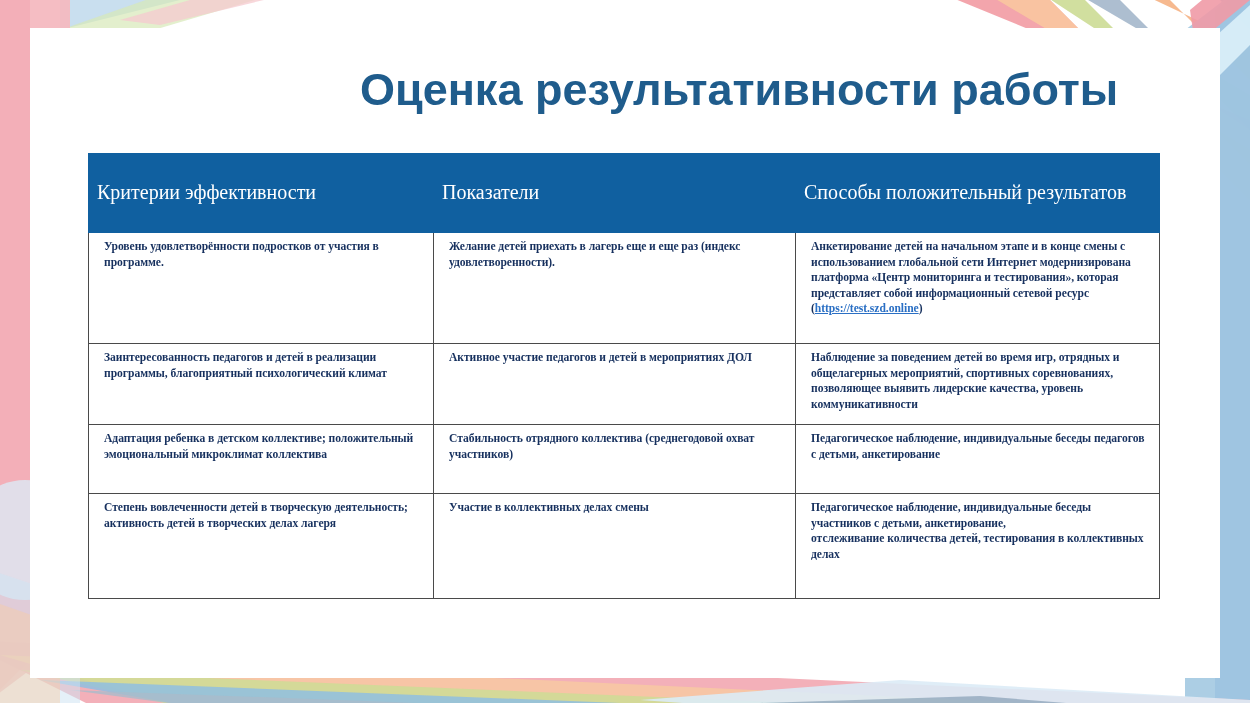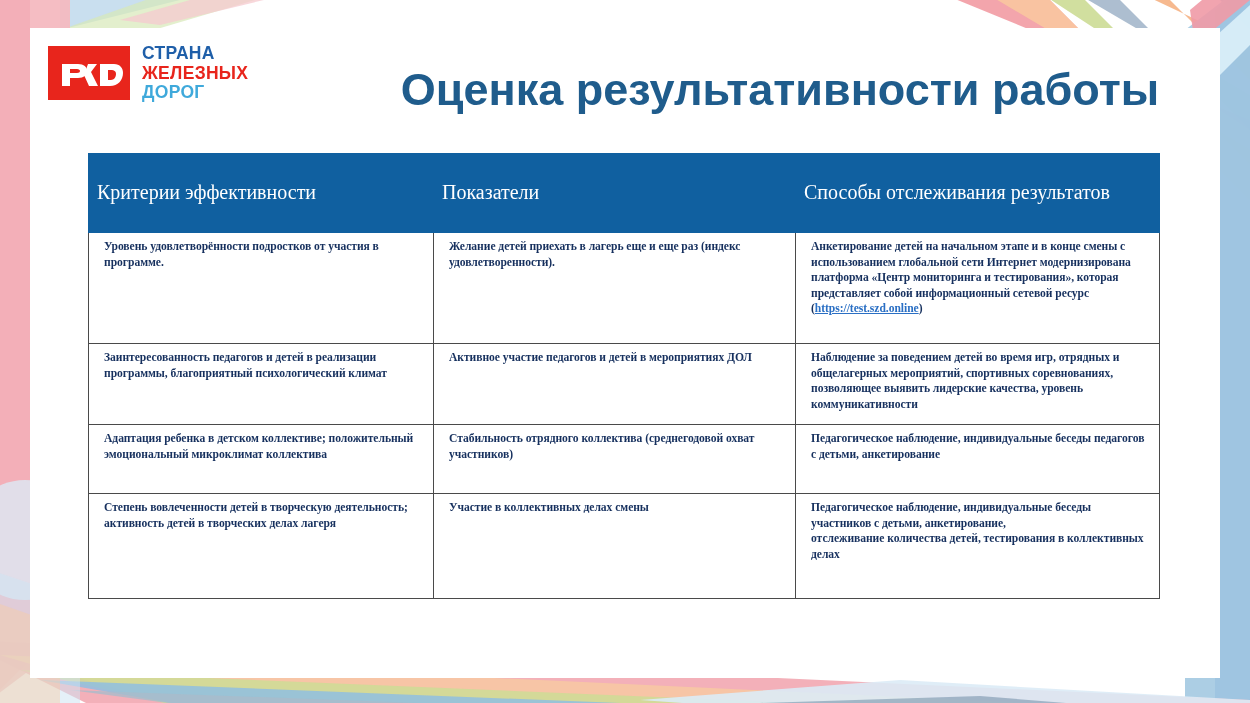--- a/index.html
+++ b/index.html
@@ -62,21 +62,21 @@
   .brand-l1 { color: #1F5FA9; }
   .brand-l2 { color: #E8251C; }
   .brand-l3 { color: #3FA9DB; }
 
   
   .slide-title {
     position: absolute;
     left: 330px;
     top: 38px;
     width: 840px;
-    text-align: center;
+    text-align: left;
     font-family: "Liberation Sans", sans-serif;
     font-weight: bold;
     font-size: 45px;
     line-height: 1.05;
     color: #1F5C8C;
     white-space: nowrap;
   }
 
   
   .tbl-wrap {
@@ -184,51 +184,35 @@
 
       <g>
         <path d="M-40,560 L80,600 L80,703 L-40,703 Z" fill="#CFE4F2" opacity="0.55"></path>
         <path d="M-40,590 L60,625 L60,703 L-40,703 Z" fill="#F6CCA6" opacity="0.45"></path>
       </g>
     </svg>
   </div>
 
   <div class="canvas">
 
-    <div class="logo-block">
-      <div class="rzd-mark">
-        <svg width="82" height="54" viewBox="0 0 82 54" xmlns="http://www.w3.org/2000/svg" aria-hidden="true">
-          <path d="M14 18 L30 18 C36 18 39 21 39 25 C39 29 36 32 30 32 L22 32 L22 40 L14 40 Z
-                   M22 23 L22 27 L29 27 C31 27 32 26 32 25 C32 24 31 23 29 23 Z" fill="#ffffff"></path>
-          <path d="M40 18 L49 18 L43 26 L50 40 L41 40 L36 29 Z" fill="#ffffff"></path>
-          <path d="M52 18 L66 18 C72 18 75 22 75 27 C75 34 70 40 62 40 L52 40 Z
-                   M60 24 L60 34 L63 34 C66 34 68 31 68 28 C68 25 66 24 63 24 Z" fill="#ffffff"></path>
-        </svg>
-      </div>
-      <div class="brand-lines">
-        <div class="brand-l1">СТРАНА</div>
-        <div class="brand-l2">ЖЕЛЕЗНЫХ</div>
-        <div class="brand-l3">ДОРОГ</div>
-      </div>
-    </div>
 
     <div class="slide-title">Оценка результативности работы</div>
 
     <div class="tbl-wrap">
       <table class="grid">
         <colgroup>
           <col class="c1">
             <col class="c2">
             <col class="c3">
         </colgroup>
         <thead>
           <tr>
             <th>Критерии эффективности</th>
             <th>Показатели</th>
-            <th>Способы отслеживания результатов</th>
+            <th>Способы положительный результатов</th>
           </tr>
         </thead>
         <tbody>
           <tr class="r1">
             <td>Уровень удовлетворённости подростков от участия в программе.</td>
             <td>Желание детей приехать в  лагерь еще и еще раз (индекс  удовлетворенности).</td>
             <td>
               <span>Анкетирование детей на начальном этапе и в конце смены с использованием глобальной сети Интернет модернизирована платформа «Центр мониторинга и тестирования», которая представляет собой информационный сетевой ресурс</span>
               <span class="cell-line"><span>(</span><a class="cell-link" href="#">https://test.szd.online</a><span>)</span></span>
             </td>

